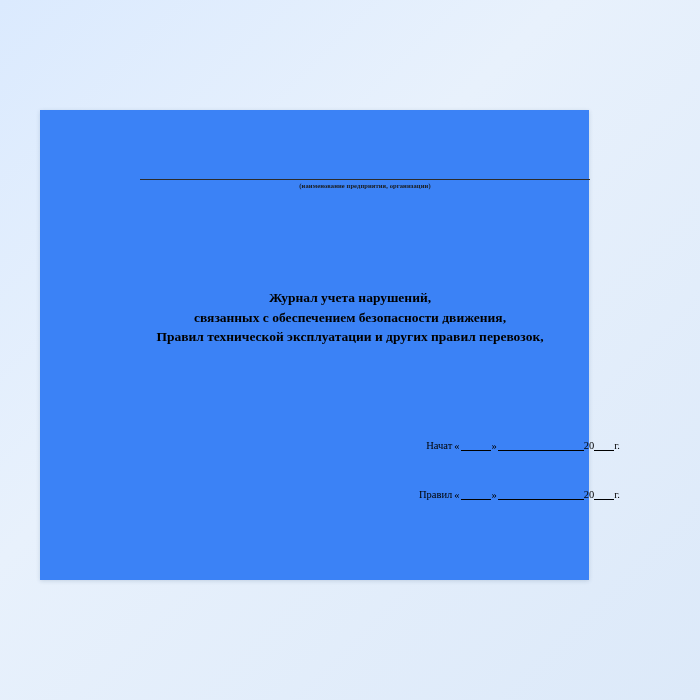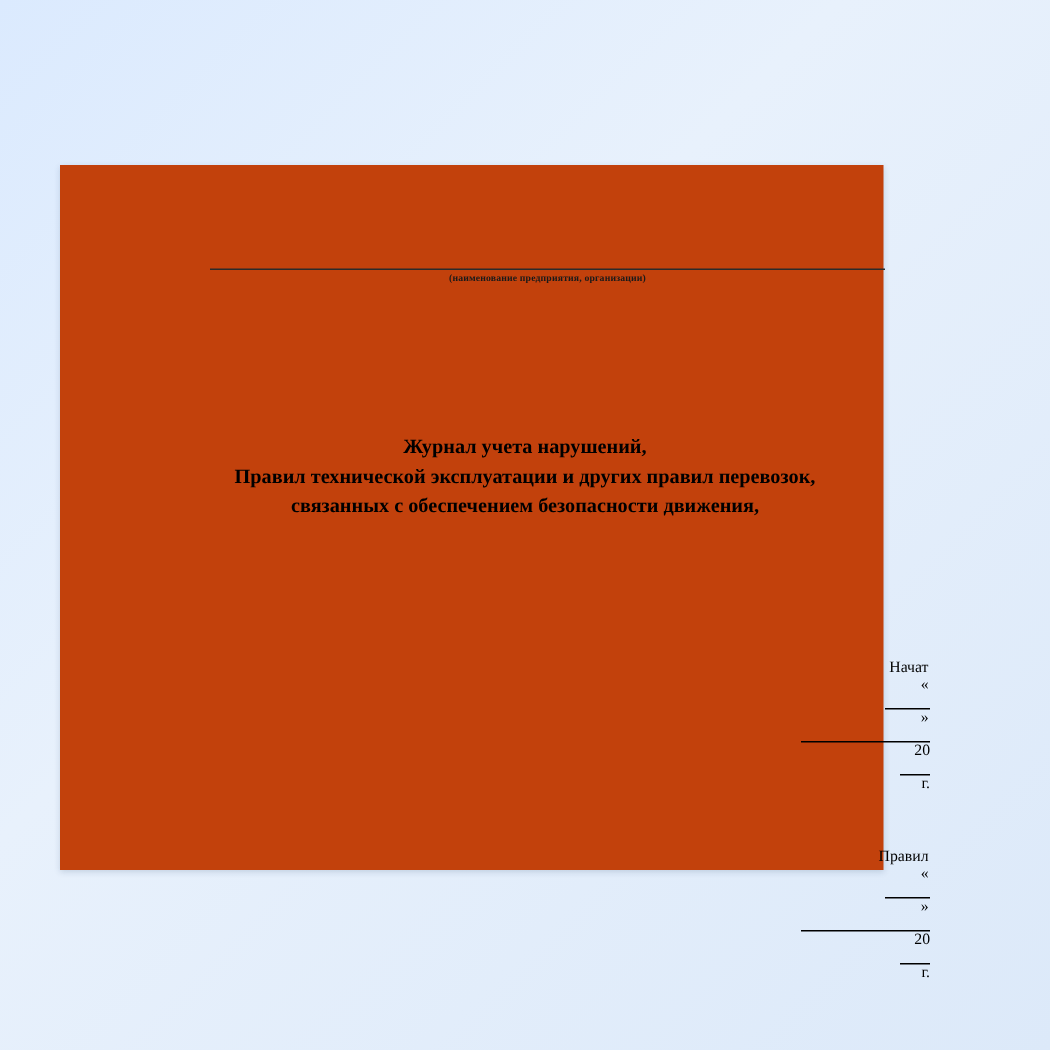--- a/index.html
+++ b/index.html
@@ -20,21 +20,21 @@
     display: flex;
     align-items: center;
     justify-content: center;
   }
   .page {
     position: absolute;
     left: 40px;
     top: 110px;
     width: 549px;
     height: 470px;
-    background: #c2410c;
+    background: #3b82f6;
     box-shadow: 0 1px 4px rgba(40, 70, 110, 0.18);
   }
   .page-inner {
     position: relative;
     width: 100%;
     height: 100%;
   }
 
   
   .org-block {
@@ -79,25 +79,24 @@
   .dates {
     position: absolute;
     left: 300px;
     top: 330px;
     width: 280px;
     font-size: 10.5px;
     color: #000;
   }
   .date-row {
     display: flex;
-    align-items: flex-end;
+    align-items: center;
     justify-content: flex-end;
     white-space: nowrap;
     margin-bottom: 38px;
-    flex-direction: column;
   }
   .date-row .lbl {
     margin-right: 1px;
   }
   .u-short {
     display: inline-block;
     width: 30px;
     border-bottom: 1px solid #000;
     height: 10px;
   }
@@ -124,22 +123,22 @@
   <div class="page">
     <div class="page-inner">
 
       <div class="org-block">
         <div class="org-rule"></div>
         <div class="org-caption">(наименование предприятия, организации)</div>
       </div>
 
       <div class="title-block">
         <span class="title-line">Журнал учета нарушений,</span>
+        <span class="title-line">связанных с обеспечением безопасности движения,</span>
         <span class="title-line">Правил технической эксплуатации и других правил перевозок,</span>
-        <span class="title-line">связанных с обеспечением безопасности движения,</span>
       </div>
 
       <div class="dates">
 
         <div class="date-row">
           <span class="lbl">Начат</span>
           <span class="q">«</span>
           <span class="u-short"></span>
           <span class="q">»</span>
           <span class="u-long"></span>

